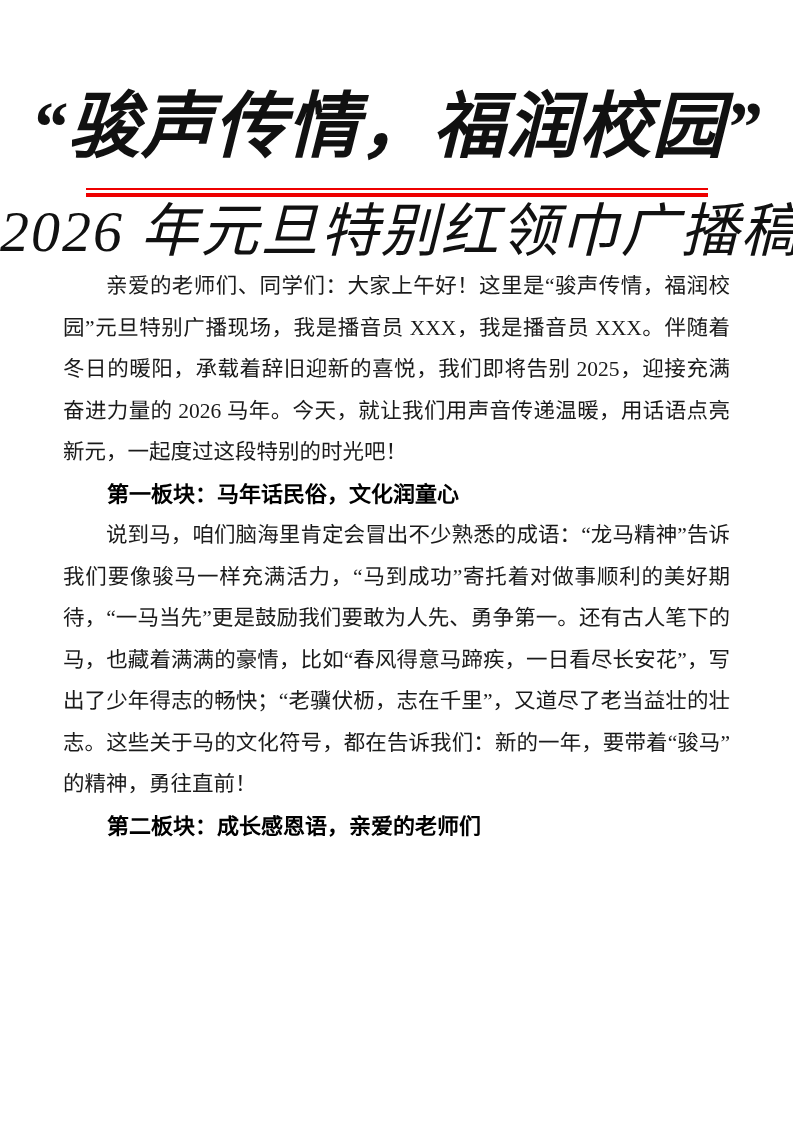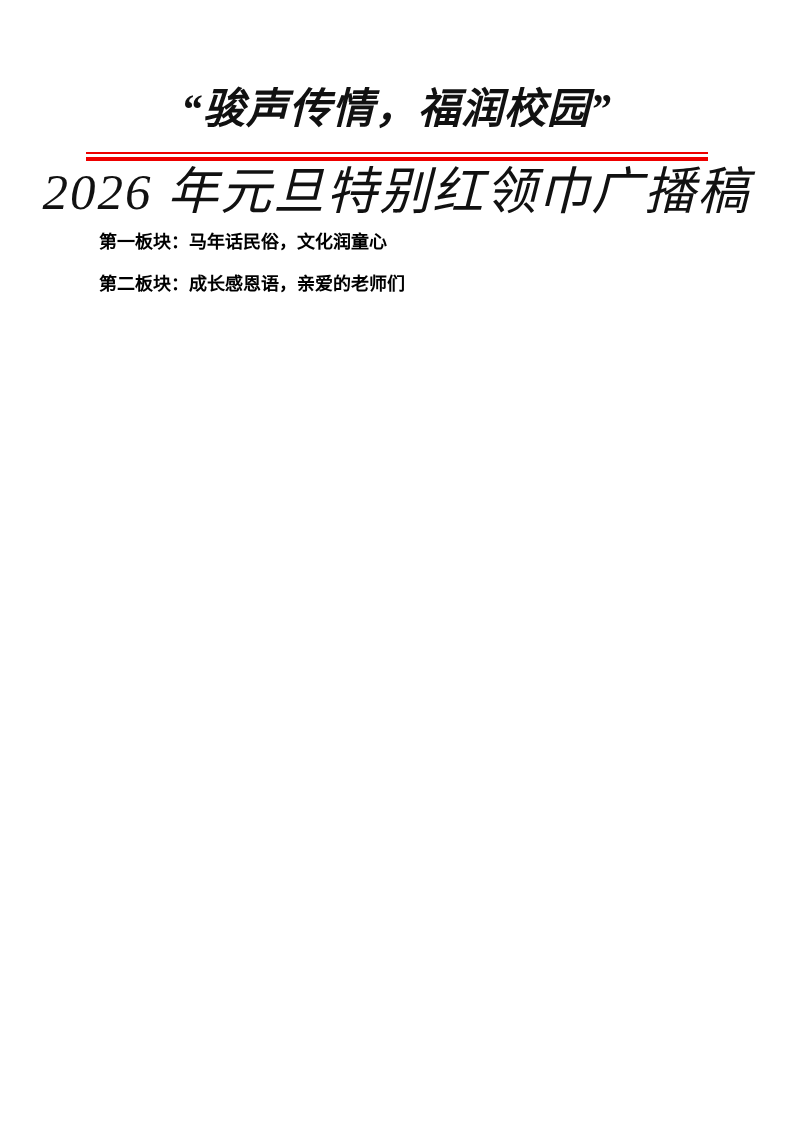--- a/index.html
+++ b/index.html
@@ -18,21 +18,21 @@
     color: #1a1a1a;
   }
   
   .doc-title {
     margin: 0;
     padding-top: 84px;
     text-align: center;
     font-family: "Liberation Serif", "DejaVu Serif", serif;
     font-style: italic;
     font-weight: bold;
-    font-size: 42px;
+    font-size: 72px;
     line-height: 1.2;
     letter-spacing: 1px;
     color: #111111;
     white-space: nowrap;
   }
   
   .divider {
     width: 622px;
     height: 3px;
     margin: 18px auto 0 auto;
@@ -40,21 +40,21 @@
     border-bottom: 4px solid #ee0000;
     box-sizing: content-box;
   }
   
   .doc-subtitle {
     margin: 2px 0 0 0;
     text-align: center;
     font-family: "Liberation Serif", "DejaVu Serif", serif;
     font-style: italic;
     font-weight: normal;
-    font-size: 51px;
+    font-size: 58px;
     line-height: 1.15;
     letter-spacing: 2px;
     color: #111111;
     white-space: nowrap;
   }
   
   .doc-body {
     width: 667px;
     margin: 0 auto;
     font-size: 21.5px;
@@ -63,39 +63,41 @@
     text-justify: inter-ideograph;
     color: #1a1a1a;
   }
   .doc-body p {
     margin: 0;
     text-indent: 2em;
   }
   .section-heading {
     font-family: "Liberation Sans", "DejaVu Sans", sans-serif;
     font-weight: bold;
-    font-size: 18px;
+    font-size: 22px;
     color: #000000;
   }
 </style>
 </head>
 <body>
 
 <div class="page">
 
   <h1 class="doc-title">“骏声传情，福润校园”</h1>
 
   <div class="divider"></div>
 
   <h2 class="doc-subtitle">2026 年元旦特别红领巾广播稿</h2>
 
   <div class="doc-body">
 
+    <p>亲爱的老师们、同学们：大家上午好！这里是“骏声传情，福润校园”元旦特别广播现场，我是播音员 XXX，我是播音员 XXX。伴随着冬日的暖阳，承载着辞旧迎新的喜悦，我们即将告别 2025，迎接充满奋进力量的 2026 马年。今天，就让我们用声音传递温暖，用话语点亮新元，一起度过这段特别的时光吧！</p>
 
     <p class="section-heading">第一板块：马年话民俗，文化润童心</p>
 
 
+    <p>说到马，咱们脑海里肯定会冒出不少熟悉的成语：“龙马精神”告诉我们要像骏马一样充满活力，“马到成功”寄托着对做事顺利的美好期待，“一马当先”更是鼓励我们要敢为人先、勇争第一。还有古人笔下的马，也藏着满满的豪情，比如“春风得意马蹄疾，一日看尽长安花”，写出了少年得志的畅快；“老骥伏枥，志在千里”，又道尽了老当益壮的壮志。这些关于马的文化符号，都在告诉我们：新的一年，要带着“骏马”的精神，勇往直前！</p>
 
     <p class="section-heading">第二板块：成长感恩语，亲爱的老师们</p>
 
   </div>
 
 </div>
 
 </body></html>

